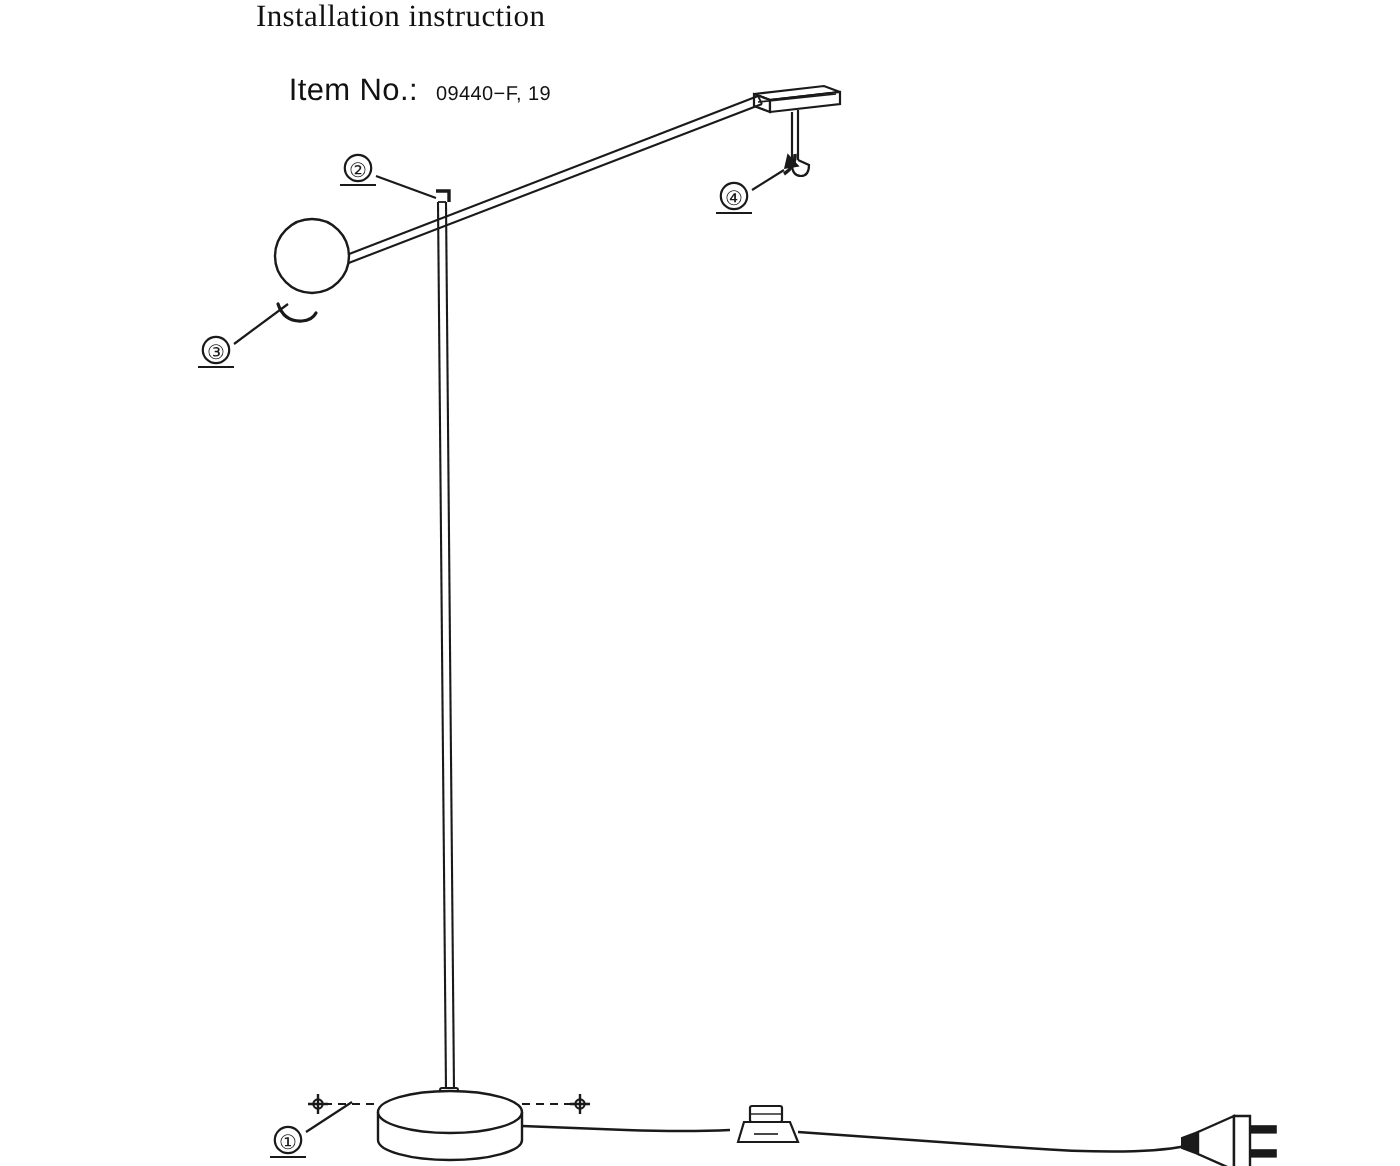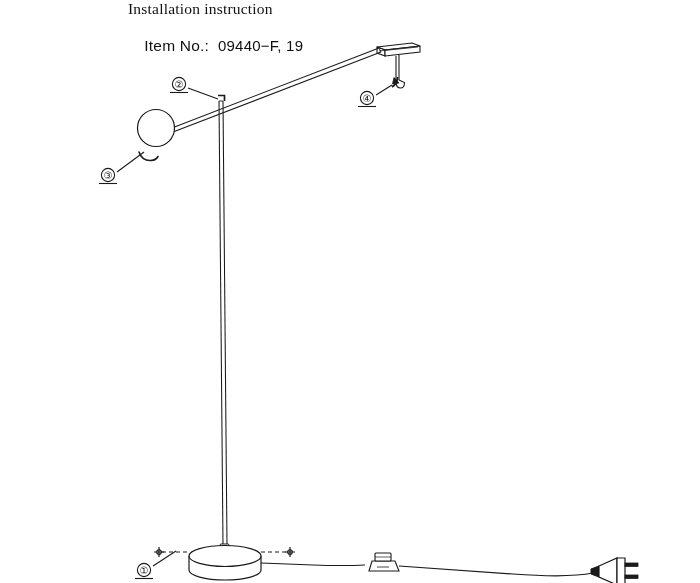--- a/index.html
+++ b/index.html
@@ -29,21 +29,21 @@
     font-family: "Liberation Serif", "DejaVu Serif", serif;
     font-size: 15.5px;
     letter-spacing: 0.2px;
     color: #111111;
   }
   #hdr-title { top: 0px; }
   #hdr-item  { top: 19px; }
   #hdr-item .lbl { font-family: Liberation Sans, sans-serif; }
   #hdr-item .val {
     font-family: "Liberation Sans", "DejaVu Sans", sans-serif;
-    font-size: 15px;
+    font-size: 10px;
     margin-left: 9px;
   }
   svg#art {
     position: absolute;
     left: 0; top: 0;
     width: 700px;
     height: 583px;
     display: block;
   }
   svg#art text {

